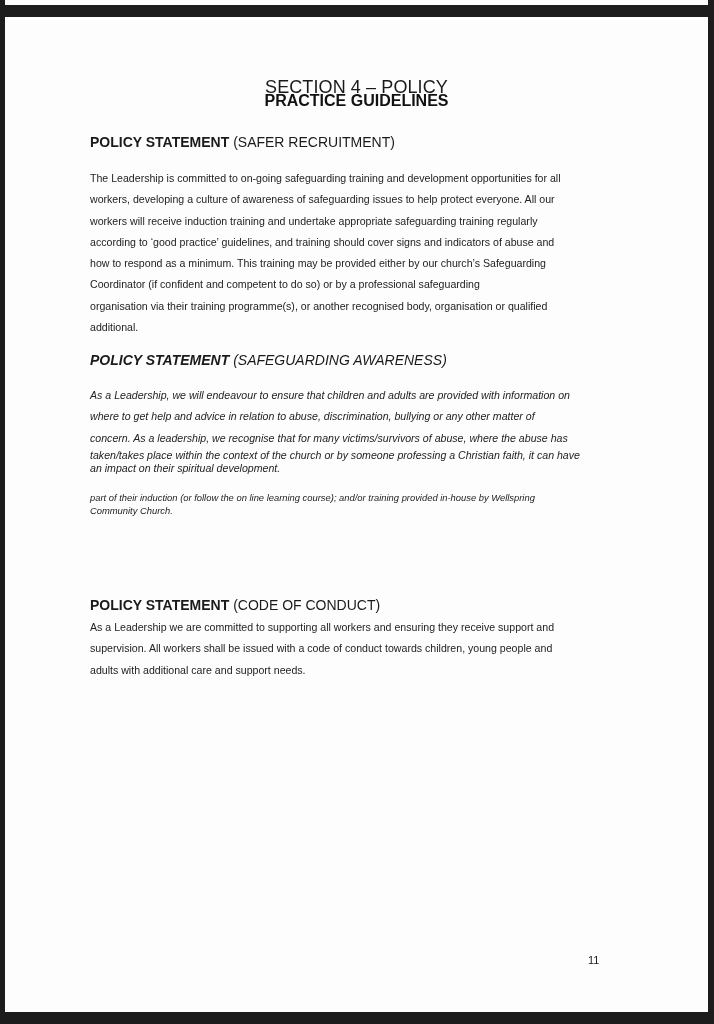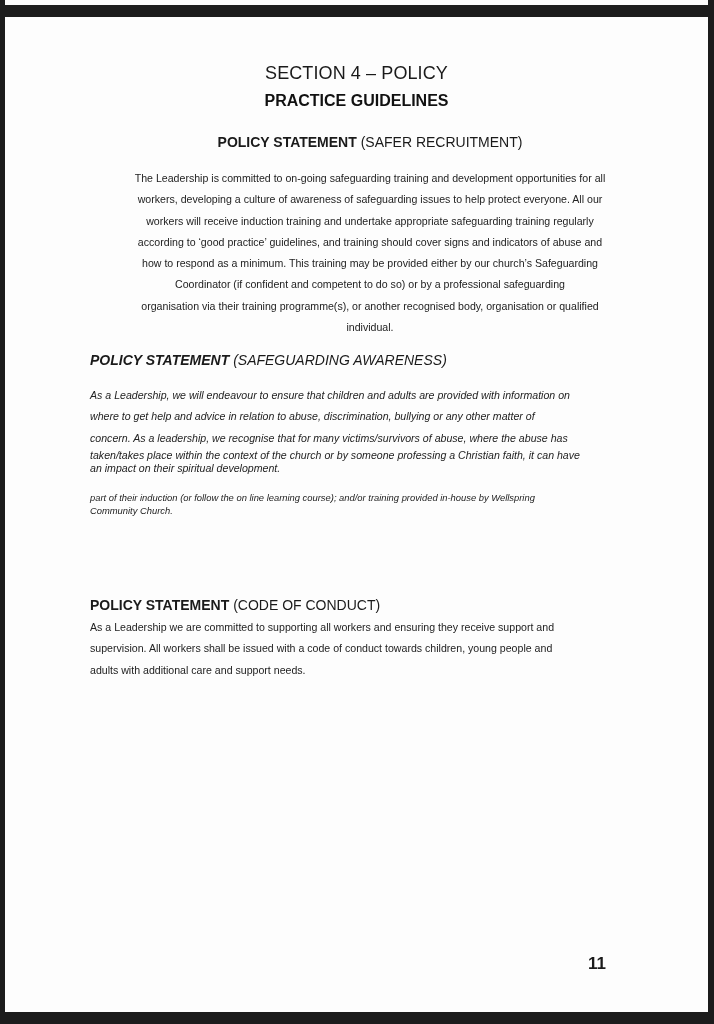--- a/index.html
+++ b/index.html
@@ -26,21 +26,21 @@
     .page {
       position: absolute;
       left: 5px;
       top: 17px;
       width: 703px;
       height: 995px;
       background: #fdfdfd;
     }
     .section-label {
       position: absolute;
-      top: 46px;
+      top: 60px;
       left: 0;
       width: 100%;
       text-align: center;
       font-size: 18px;
       letter-spacing: 0.1px;
       color: #1a1a1a;
     }
     .page-title {
       position: absolute;
       top: 75px;
@@ -73,49 +73,49 @@
       display: block;
       white-space: nowrap;
     }
     .loose .line { height: 21.3px; line-height: 21.3px; }
     .tight .line { height: 13.5px; line-height: 13.5px; }
     .small { font-size: 9.4px; }
     .page-number {
       position: absolute;
       left: 583px;
       top: 937px;
-      font-size: 17px;
-      font-weight: bold;
+      font-size: 11px;
+      font-weight: normal;
       color: #1a1a1a;
     }
   </style>
 </head>
 <body>
 
 <div class="prev-page-strip"></div>
 
 <div class="page">
 
   <div class="section-label">SECTION 4 – POLICY</div>
   <div class="page-title">PRACTICE GUIDELINES</div>
 
-  <div class="block" style="top:117px;text-align:center;">
+  <div class="block" style="top:117px;">
     <div class="heading">
       <span class="strong">POLICY STATEMENT</span>
       <span>(SAFER RECRUITMENT)</span>
     </div>
     <p class="para loose" style="margin-top:18px;">
       <span class="line">The Leadership is committed to on-going safeguarding training and development opportunities for all</span>
       <span class="line">workers, developing a culture of awareness of safeguarding issues to help protect everyone.  All our</span>
       <span class="line">workers will receive induction training and undertake appropriate safeguarding training regularly</span>
       <span class="line">according to ‘good practice’ guidelines, and training should cover signs and indicators of abuse and</span>
       <span class="line">how to respond as a minimum. This training may be provided either by our church’s Safeguarding</span>
       <span class="line">Coordinator (if confident and competent to do so) or by a professional safeguarding</span>
       <span class="line">organisation via their training programme(s), or another recognised body, organisation or qualified</span>
-      <span class="line">individual.</span>
+      <span class="line">additional.</span>
     </p>
   </div>
 
   <div class="block" style="top:335px;font-style:italic;">
     <div class="heading">
       <span class="strong">POLICY STATEMENT</span>
       <span>(SAFEGUARDING AWARENESS)</span>
     </div>
     <p class="para loose" style="margin-top:17px;">
       <span class="line">As a Leadership, we will endeavour to ensure that children and adults are provided with information on</span>

